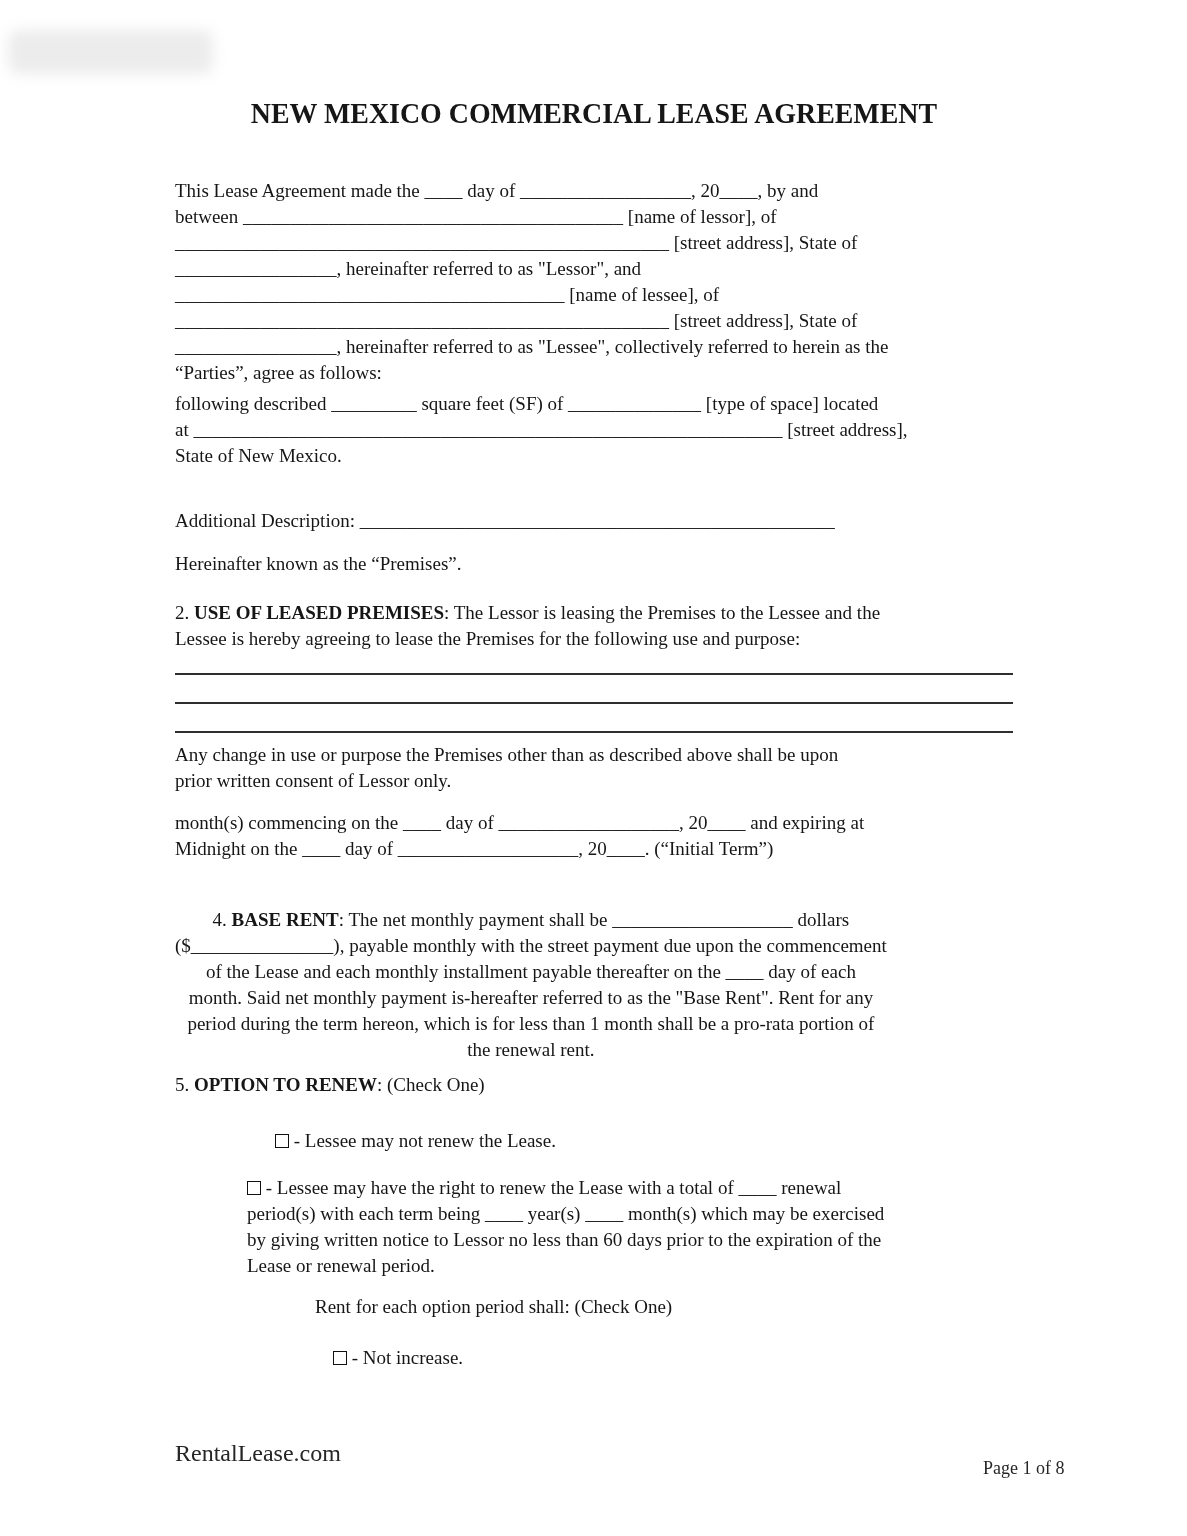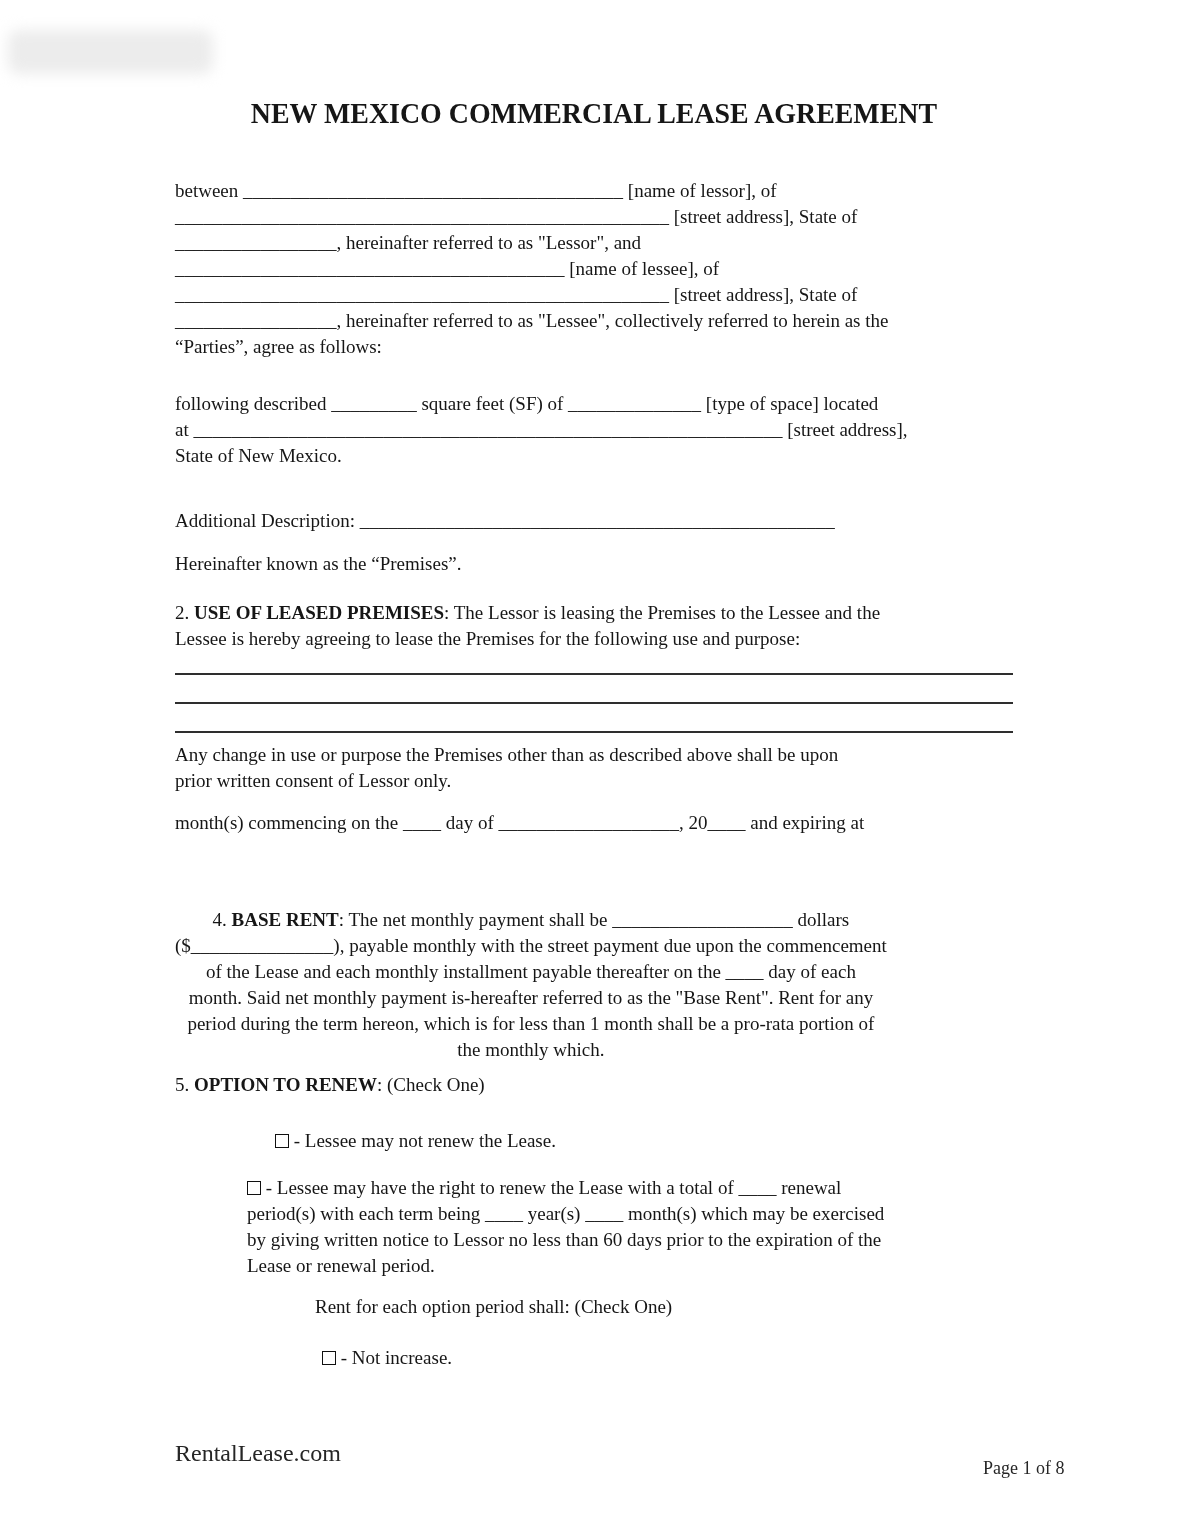--- a/index.html
+++ b/index.html
@@ -57,40 +57,41 @@
   .blk-premises-known   { top: 551px; }
   .blk-sec2-use         { top: 600px; }
   .blk-use-blank-lines  { top: 646px; }
   .blk-use-change       { top: 742px; }
   .blk-sec3-term        { top: 810px; }
   .blk-sec4-base-rent   { top: 907px; text-align: center; }
   .blk-sec5-option-to-renew { top: 1072px; }
   .blk-option-no-renew  { top: 1128px; left: 247px; margin-left: 28px; }
   .blk-option-may-renew { top: 1175px; left: 247px; }
   .blk-rent-option-label{ top: 1294px; left: 315px; }
-  .blk-option-not-increase { top: 1345px; left: 322px; }
+  .blk-option-not-increase { top: 1345px; left: 333px; }
   .footer-left {
     position: absolute; left: 175px; top: 1441px;
     font-size: 24px; line-height: 24px; color: #262626;
   }
   .footer-right {
     position: absolute; left: 983px; top: 1456px;
     font-size: 18px; line-height: 24px; color: #262626;
   }
 </style>
 </head>
 <body>
 
 <div class="page">
   <div class="scan-artifact"></div>
   <div class="title">
     <span class="title-inner">NEW MEXICO COMMERCIAL LEASE AGREEMENT</span>
   </div>
   <div>
       <div class="block blk-intro">
+        <div class="line"><span>This Lease Agreement made the ____ day of __________________, 20____, by and</span></div>
         <div class="line"><span>between ________________________________________ [name of lessor], of</span></div>
         <div class="line"><span>____________________________________________________ [street address], State of</span></div>
         <div class="line"><span>_________________, hereinafter referred to as "Lessor", and</span></div>
         <div class="line"><span>_________________________________________ [name of lessee], of</span></div>
         <div class="line"><span>____________________________________________________ [street address], State of</span></div>
         <div class="line"><span>_________________, hereinafter referred to as "Lessee", collectively referred to herein as the</span></div>
         <div class="line"><span>“Parties”, agree as follows:</span></div>
       </div>
       <div class="block blk-sec1-description">
         <div class="line"><span>following described _________ square feet (SF) of ______________ [type of space] located</span></div>
@@ -111,28 +112,29 @@
         <div class="rule"></div>
         <div class="rule"></div>
         <div class="rule"></div>
       </div>
       <div class="block blk-use-change">
         <div class="line"><span>Any change in use or purpose the Premises other than as described above shall be upon</span></div>
         <div class="line"><span>prior written consent of Lessor only.</span></div>
       </div>
       <div class="block blk-sec3-term">
         <div class="line"><span>month(s) commencing on the ____ day of ___________________, 20____ and expiring at</span></div>
+        <div class="line"><span>Midnight on the ____ day of ___________________, 20____. (“Initial Term”)</span></div>
       </div>
       <div class="block blk-sec4-base-rent">
         <div class="line"><span>4. </span><b>BASE RENT</b><span>: The net monthly payment shall be ___________________ dollars</span></div>
         <div class="line"><span>($_______________), payable monthly with the street payment due upon the commencement</span></div>
         <div class="line"><span>of the Lease and each monthly installment payable thereafter on the ____ day of each</span></div>
         <div class="line"><span>month. Said net monthly payment is-hereafter referred to as the "Base Rent". Rent for any</span></div>
         <div class="line"><span>period during the term hereon, which is for less than 1 month shall be a pro-rata portion of</span></div>
-        <div class="line"><span>the monthly which.</span></div>
+        <div class="line"><span>the renewal rent.</span></div>
       </div>
       <div class="block blk-sec5-option-to-renew">
         <div class="line"><span>5. </span><b>OPTION TO RENEW</b><span>: (Check One)</span></div>
       </div>
       <div class="block blk-option-no-renew">
         <div class="line"><span class="checkbox"></span><span> - Lessee may not renew the Lease.</span></div>
       </div>
       <div class="block blk-option-may-renew">
         <div class="line"><span class="checkbox"></span><span> - Lessee may have the right to renew the Lease with a total of ____ renewal</span></div>
         <div class="line"><span>period(s) with each term being ____ year(s) ____ month(s) which may be exercised</span></div>

